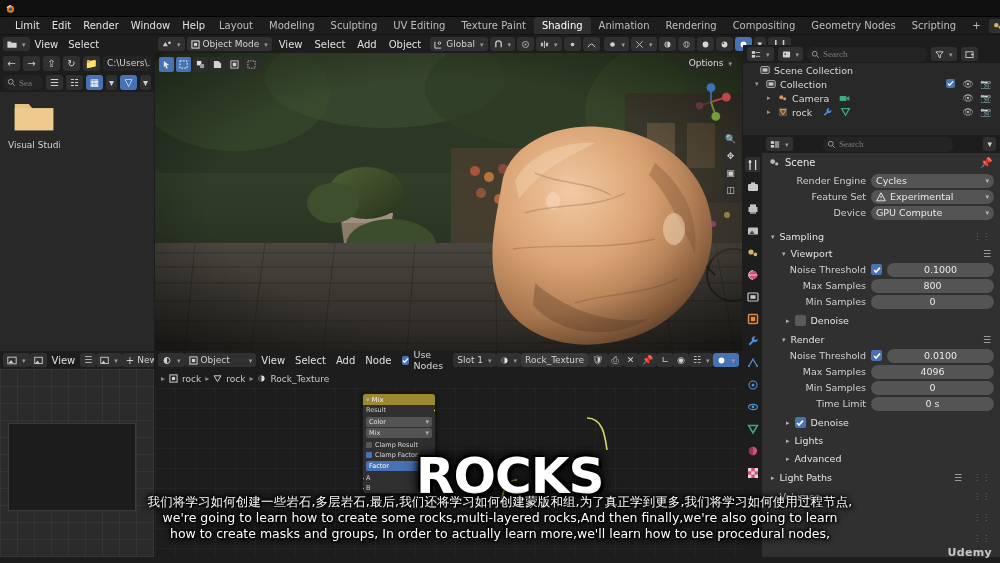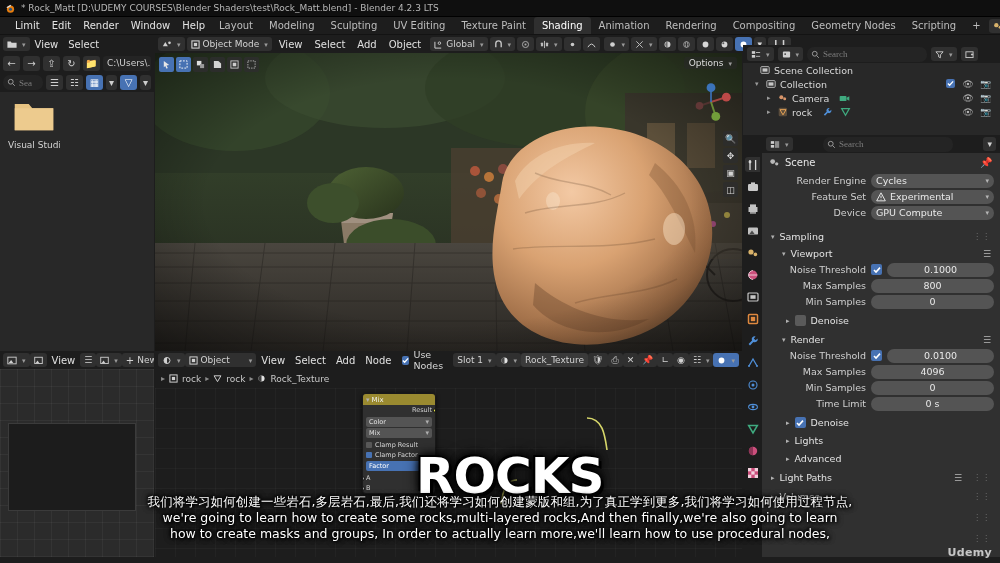--- a/index.html
+++ b/index.html
@@ -138,21 +138,21 @@
     border:1px solid #191919; box-shadow:0 1px 4px rgba(0,0,0,.6); overflow:hidden;
   }
   .node-header {
     height:11px; background:#9a8a30; color:#f1f1f1; font-size:7px;
     display:flex; align-items:center; gap:2px; padding:0 3px;
   }
   .node-row {
     height:10px; display:flex; align-items:center; padding:0 3px;
     font-size:6.5px; color:#cfcfcf; position:relative;
   }
-  .node-row.right { justify-content:flex-end; }
+  .node-row.right { }
   .node-prop {
     margin:1.5px 3px; height:10px; background:#545454; border-radius:2px;
     display:flex; align-items:center; justify-content:space-between; padding:0 3px; font-size:6.5px; color:#e0e0e0;
   }
   .node-check { display:flex; align-items:center; gap:3px; padding:0 3px; height:10px; font-size:6.5px; }
   .cbox { width:6px; height:6px; border-radius:1px; background:#585858; }
   .cbox.on { background:#4772b3; }
   .sock { position:absolute; width:5px; height:5px; border-radius:50%; border:1px solid #101010; }
   .sock.out { right:-3px; }
   .sock.in { left:-3px; }
@@ -229,21 +229,20 @@
 <body>
 
 <div class="app">
 
   <div class="titlebar">
     <svg class="tb-icon" viewBox="0 0 16 16">
       <circle cx="8" cy="9" r="5.2" fill="#e87d0d"></circle>
       <circle cx="8" cy="9" r="2.2" fill="#265787"></circle>
       <path d="M2 6 L8 2.5 L9 4.5 L3.6 7.2 Z" fill="#e0e0e0"></path>
     </svg>
-    <span class="tb-text">* Rock_Matt [D:\UDEMY COURSES\Blender Shaders\test\Rock_Matt.blend] - Blender 4.2.3 LTS</span>
   </div>
 
   <div class="topbar">
     <svg class="blender-logo" viewBox="0 0 16 16">
       <circle cx="8" cy="9" r="5.2" fill="#d9d9d9"></circle>
       <circle cx="8" cy="9" r="2.2" fill="#2b2b2b"></circle>
       <path d="M2 6 L8 2.5 L9 4.5 L3.6 7.2 Z" fill="#d9d9d9"></path>
     </svg>
     <div class="menu-item">Limit</div>
     <div class="menu-item">Edit</div>

